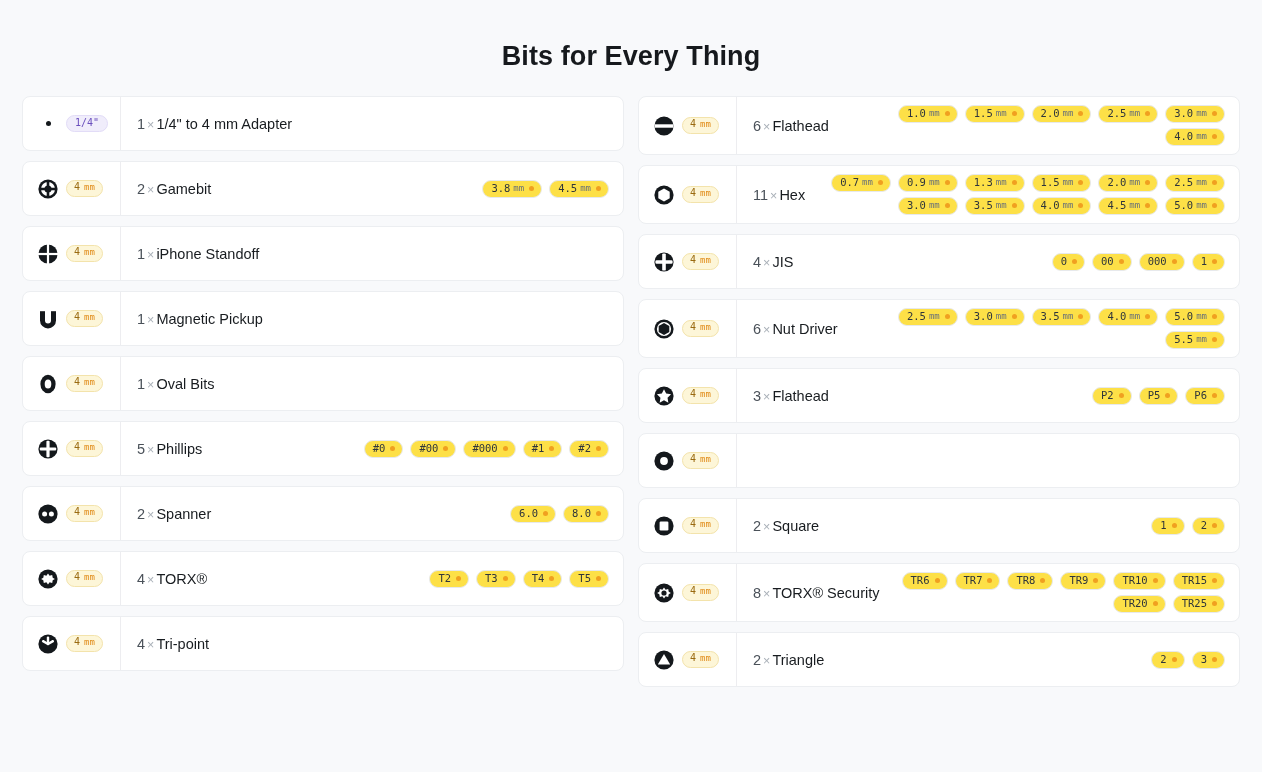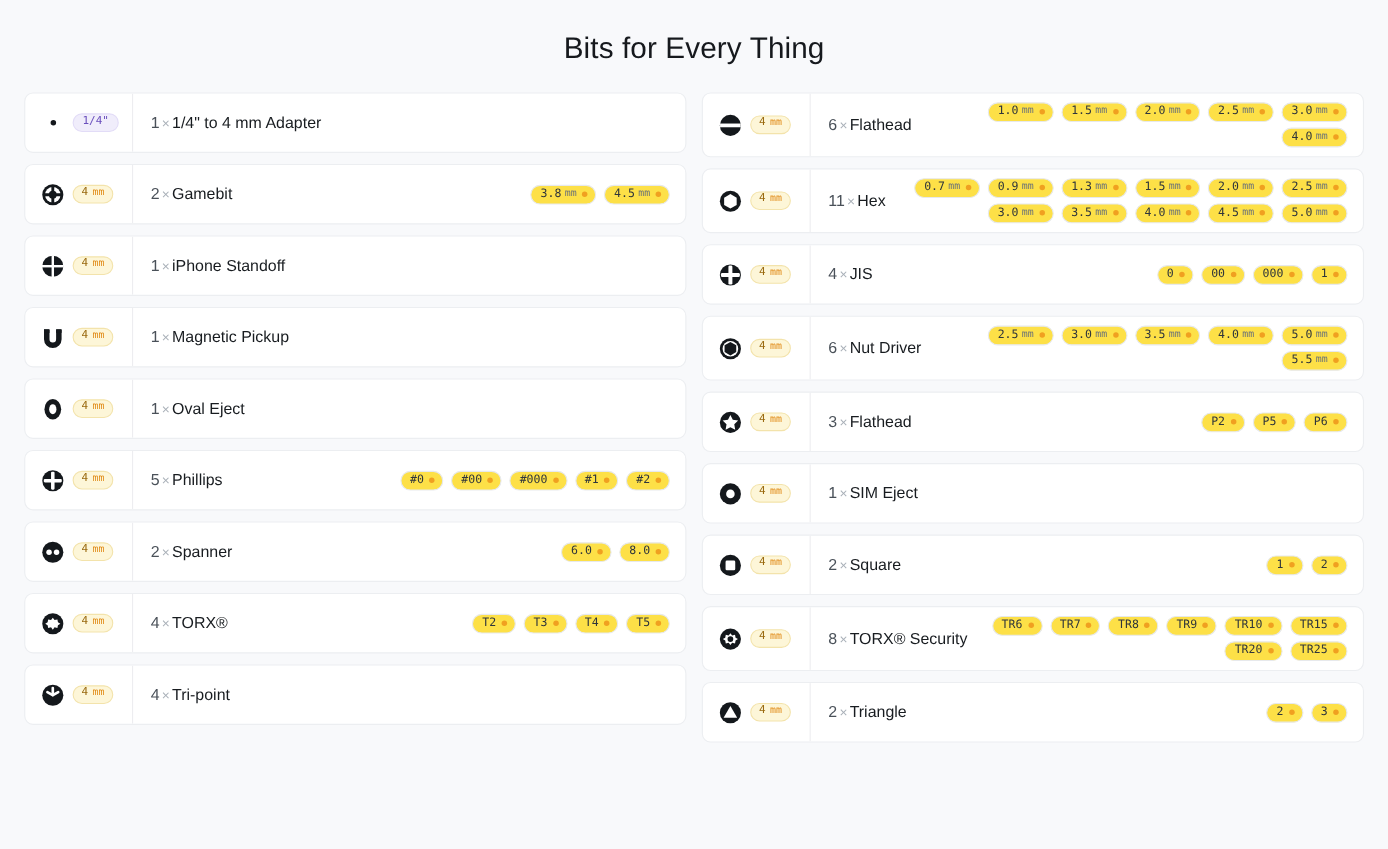--- a/index.html
+++ b/index.html
@@ -6,24 +6,24 @@
   html, body {
     margin: 0; padding: 0;
     width: 1262px; height: 772px;
     background: #f8f9fb;
     font-family: "Liberation Sans", sans-serif;
     color: #1f2328;
   }
   #page-title {
     text-align: center;
     font-size: 27px;
-    font-weight: 400;
+    font-weight: 700;
     color: #16191d;
     padding: 29px 0 0 0;
-    margin: 0;
+    margin: 12px;
     letter-spacing: .1px;
   }
   #grid {
     margin: 24px 22px 0 22px;
     display: grid;
     grid-template-columns: 1fr 1fr;
     column-gap: 14px;
     align-items: start;
   }
   .col { display: flex; flex-direction: column; gap: 10px; }
@@ -253,21 +253,21 @@
               <ellipse cx="11" cy="11" rx="7.6" ry="9.3" fill="#14181c"></ellipse>
               <ellipse cx="11" cy="11" rx="3.3" ry="4.6" fill="#fff"></ellipse>
             </svg>
           </span>
           <span class="mm-badge">
             <span class="bval">4</span>
             <span class="bunit">mm</span>
           </span>
         </div>
         <div class="card-right">
-          <div class="label"><span class="cnt">1</span><span class="times">×</span><span class="nm">Oval Eject</span></div>
+          <div class="label"><span class="cnt">1</span><span class="times">×</span><span class="nm">Oval Bits</span></div>
           <div class="chips"></div>
         </div>
       </div>
       <div class="row-card">
         <div class="card-left">
           <span class="icon-slot">
             <svg width="22" height="22" viewBox="0 0 22 22">
               <circle cx="11" cy="11" r="9.6" fill="#14181c"></circle>
               <rect x="9.4" y="2.8" width="3.2" height="16.4" rx="1" fill="#fff"></rect>
               <rect x="2.8" y="9.4" width="16.4" height="3.2" rx="1" fill="#fff"></rect>
@@ -637,24 +637,20 @@
             <svg width="22" height="22" viewBox="0 0 22 22">
               <circle cx="11" cy="11" r="9.6" fill="#14181c"></circle>
               <circle cx="11" cy="11" r="3.9" fill="#fff"></circle>
             </svg>
           </span>
           <span class="mm-badge">
             <span class="bval">4</span>
             <span class="bunit">mm</span>
           </span>
         </div>
-        <div class="card-right">
-          <div class="label"><span class="cnt">1</span><span class="times">×</span><span class="nm">SIM Eject</span></div>
-          <div class="chips"></div>
-        </div>
       </div>
       <div class="row-card">
         <div class="card-left">
           <span class="icon-slot">
             <svg width="22" height="22" viewBox="0 0 22 22">
               <circle cx="11" cy="11" r="9.6" fill="#14181c"></circle>
               <rect x="6.6" y="6.6" width="8.8" height="8.8" rx="1.2" fill="#fff"></rect>
             </svg>
           </span>
           <span class="mm-badge">

